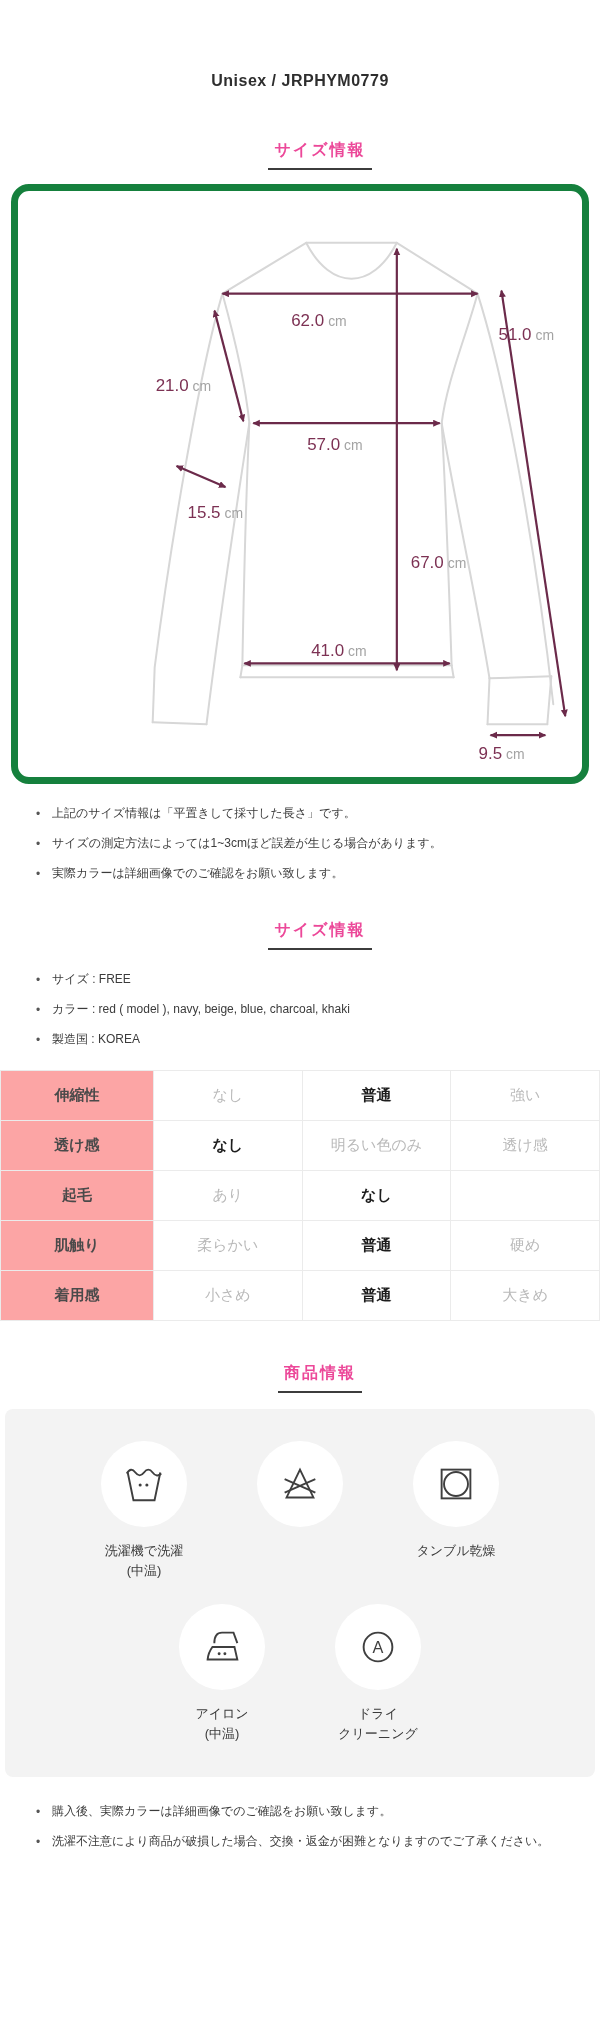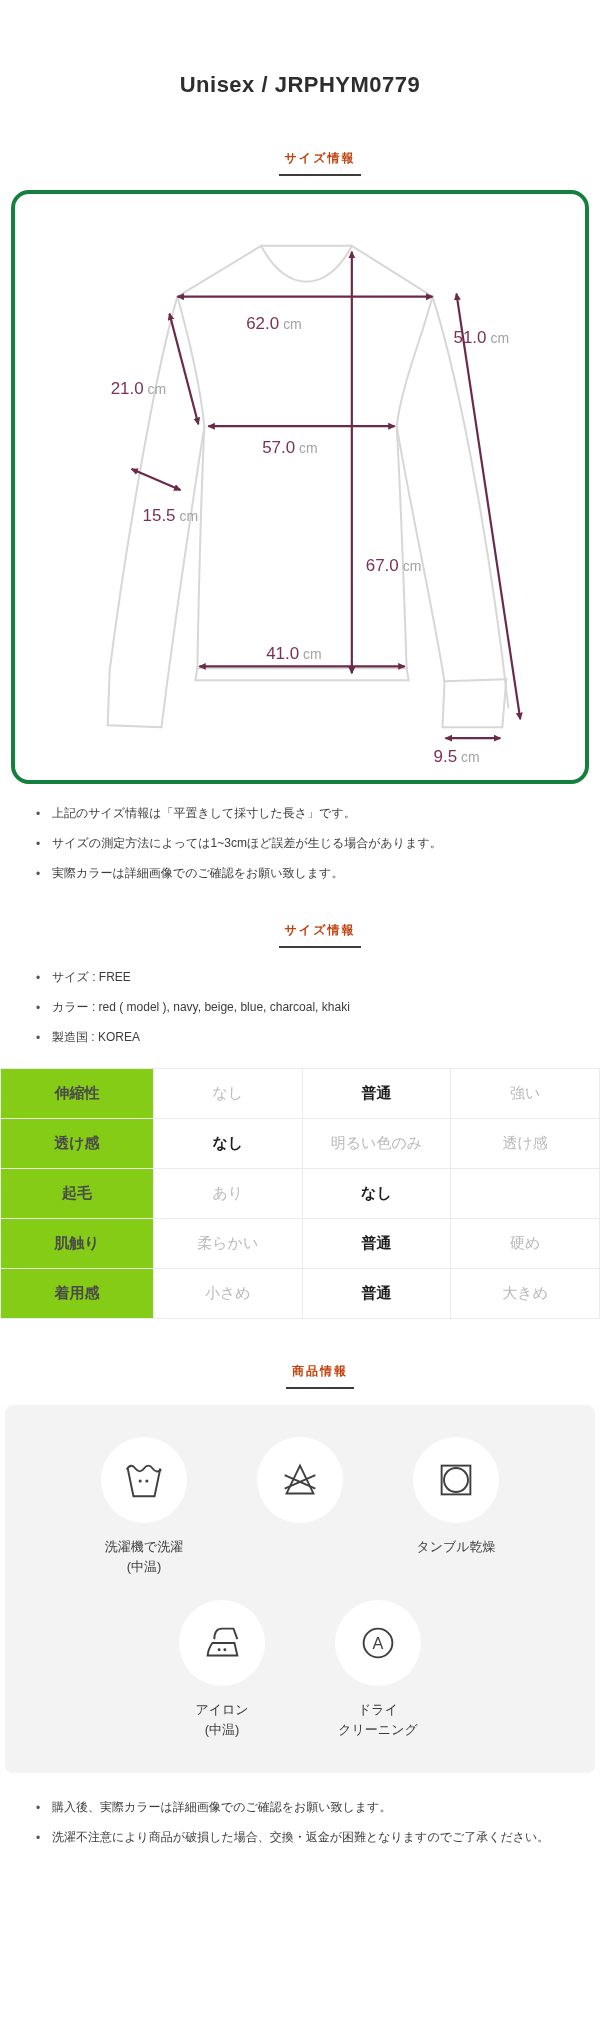--- a/index.html
+++ b/index.html
@@ -13,42 +13,43 @@
   *{box-sizing:border-box;margin:0;padding:0;}
   html,body{background:#fff;}
   body{
     width:600px;
     font-family:"Liberation Sans","DejaVu Sans",sans-serif;
     color:var(--text);
   }
   .page-title{
     padding-top:72px;
     text-align:center;
-    font-size:22px;
+    font-size:16px;
     font-weight:600;
     color:#2e2e2e;
     letter-spacing:.5px;
   }
   .section-heading{ text-align:center; margin-top:50px; }
   .section-heading span{
     display:inline-block;
-    font-size:12px;
+    font-size:16px;
     font-weight:700;
-    color:#c2410c;
+    color:#ec4899;
     letter-spacing:2px;
     padding:0 6px 7px;
     border-bottom:2px solid #3c3c3c;
     margin-left:40px;
   }
   .diagram-panel{
     width:578px;
     margin:14px auto 0;
-    border:4px solid #15803d;
+    border:7px solid #15803d;
     border-radius:18px;
     overflow:hidden;
+    padding-left:42px;
   }
   .diagram-panel svg{display:block;}
   .shirt-line{stroke:var(--outline);stroke-width:2;fill:none;stroke-linecap:round;}
   .m-arrow{stroke:var(--accent);stroke-width:2.2;fill:none;}
   .m-num{font-size:17px;fill:var(--num);}
   .m-unit{font-size:14px;fill:var(--unit);}
   ul.notes{list-style:none;margin:24px 0 0 34px;}
   ul.notes li{
     position:relative;
     padding-left:18px;
@@ -71,21 +72,21 @@
     font-size:15px;
   }
   table.attr th, table.attr td{
     border:1px solid #ebebeb;
     height:50px;
     text-align:center;
     vertical-align:middle;
     font-weight:400;
   }
   table.attr th{
-    background:#84cc16;
+    background:#fca5a5;
     width:25.5%;
     font-weight:700;
     color:#4a4a4a;
   }
   table.attr td{ width:24.8%; color:var(--muted); }
   table.attr td.sel{ color:#1d1d1d; font-weight:700; }
   .care-panel{
     width:590px;
     margin:16px auto 0;
     background:#f3f3f3;

